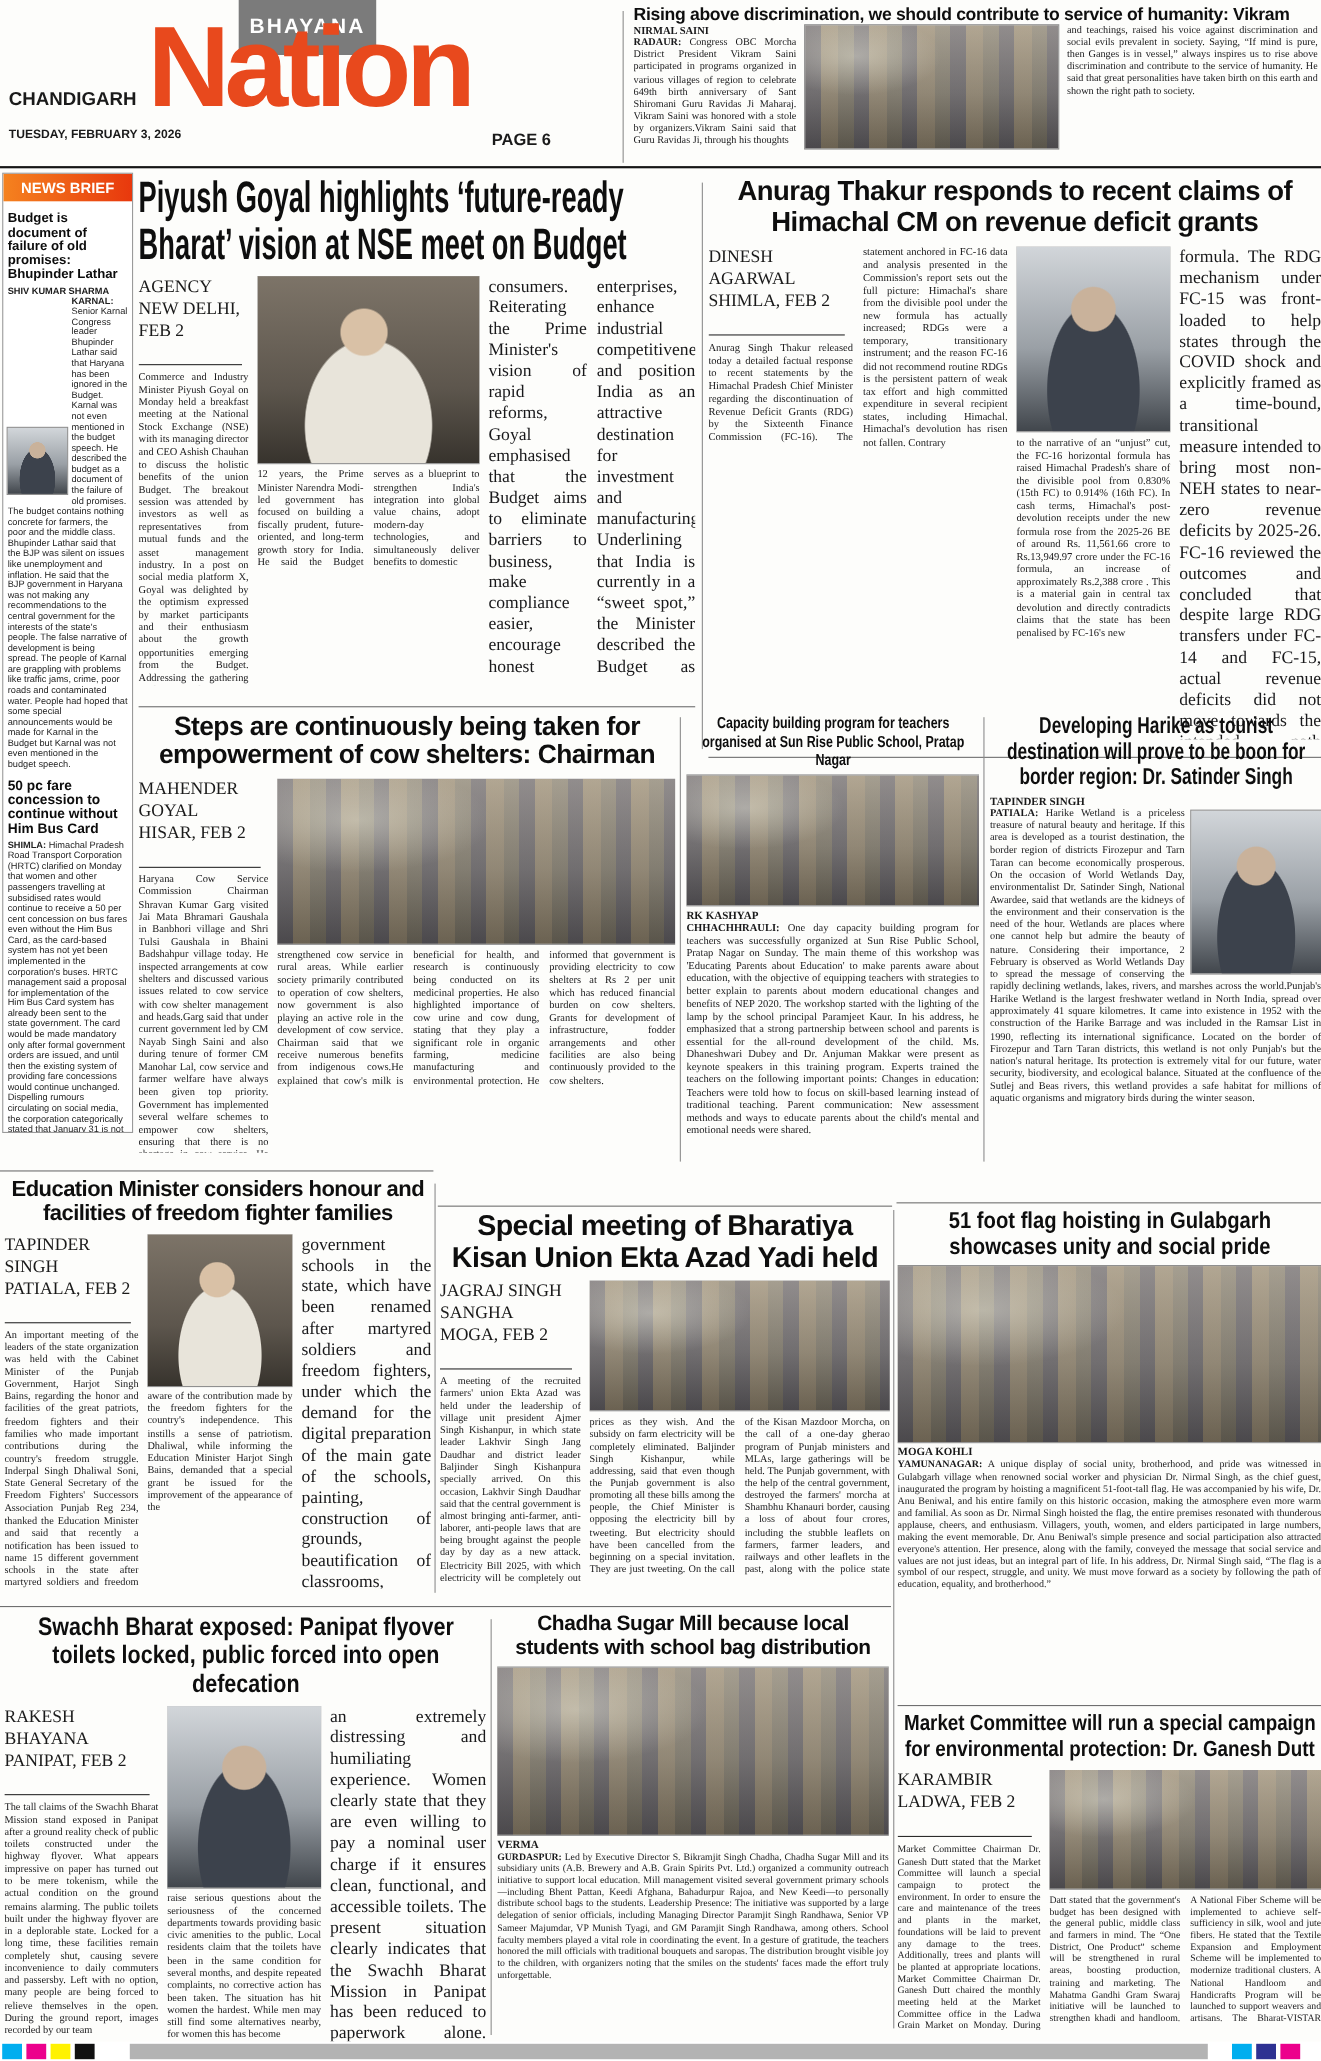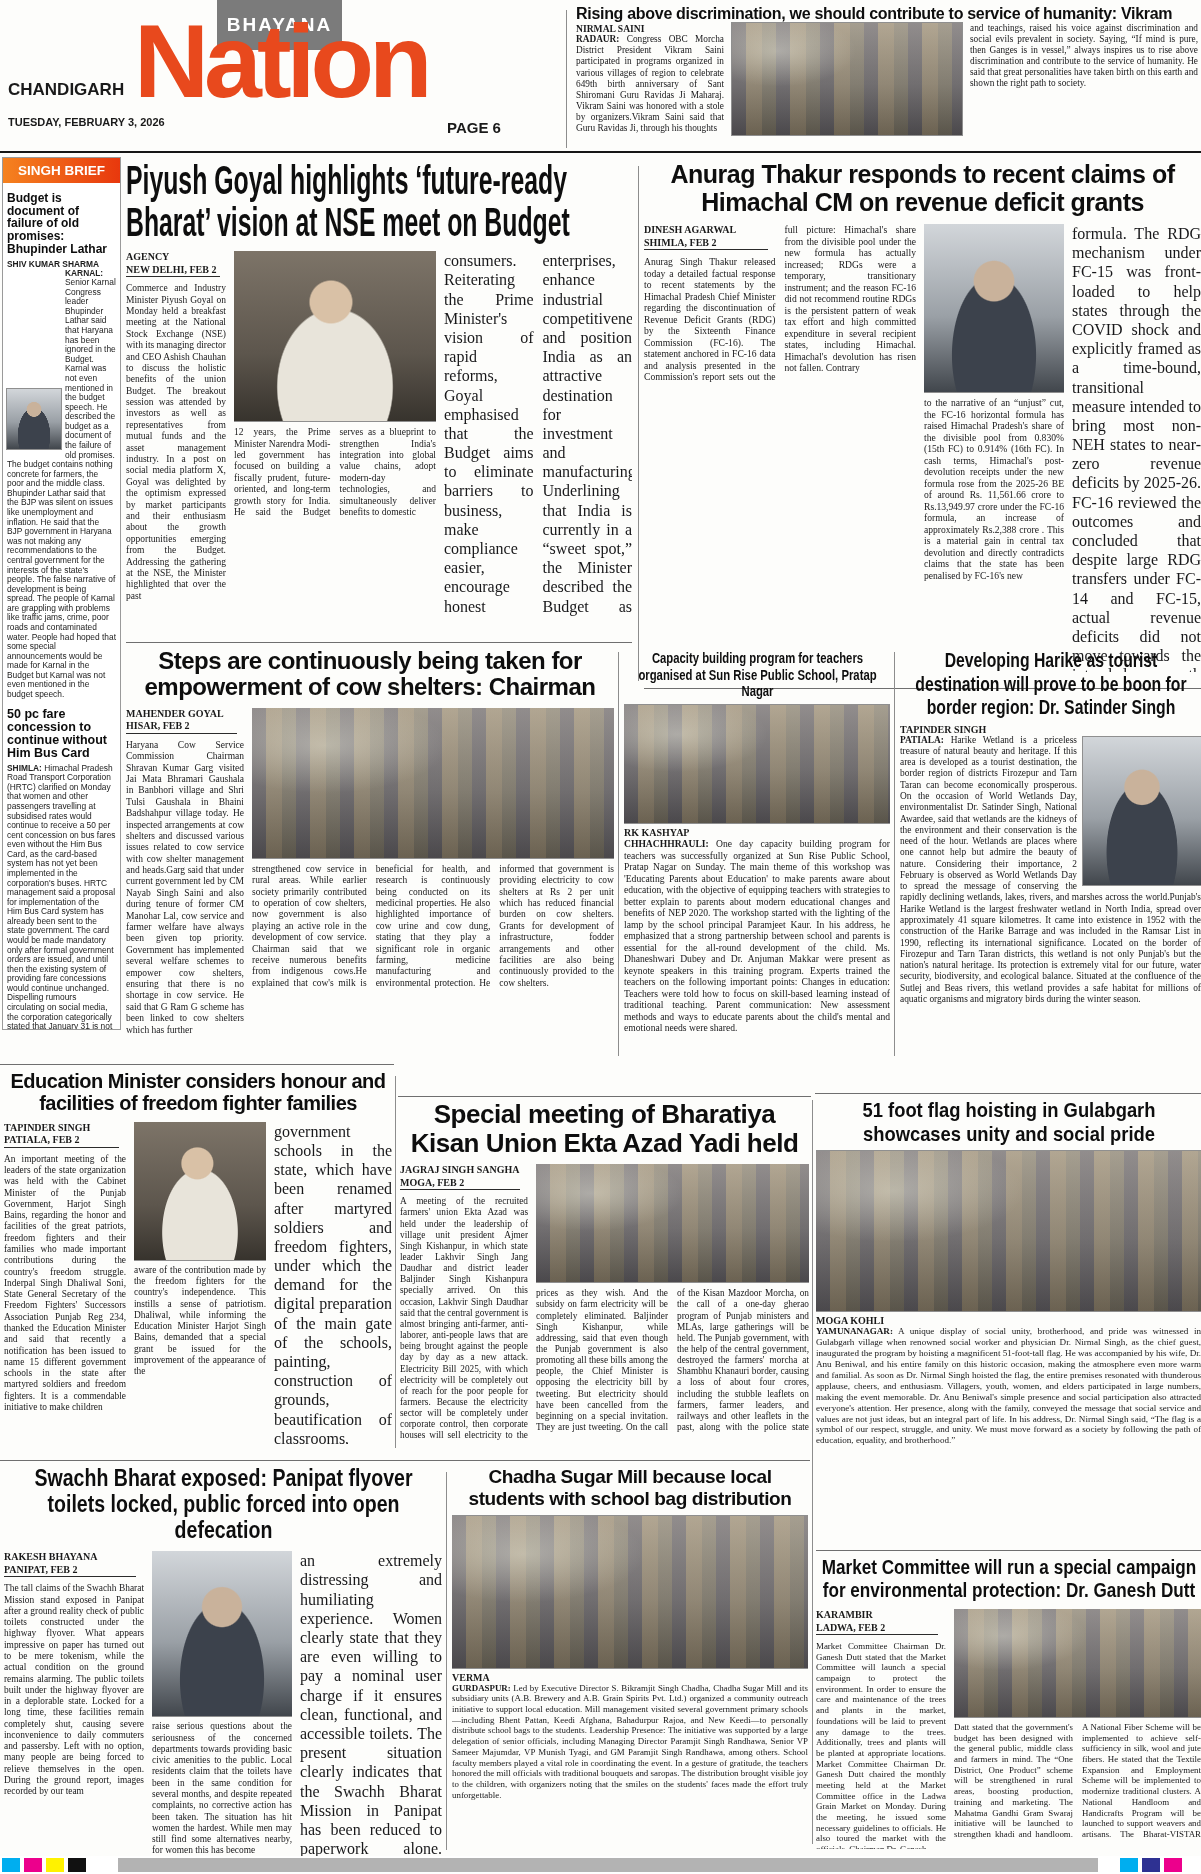--- a/index.html
+++ b/index.html
@@ -4,22 +4,22 @@
 <style>
   html,body{margin:0;padding:0}
   body{width:1201px;height:1874px;position:relative;background:#fdfdfb;color:#1a1a1a;
        font-family:"Liberation Serif",serif;overflow:hidden}
   .abs{position:absolute}
   .hl{font-family:"Liberation Sans",sans-serif;font-weight:bold;color:#0e0e0e}
   .ctr{text-align:center}
   .scale{transform-origin:50% 0;display:block}
   .scaleL{transform-origin:0 0;display:block}
   .bodytxt{text-align:justify;line-height:1.2;color:#18181a}
-  .byline{font-weight:bold;font-size:10px;line-height:1.25;border-bottom:1.5px solid #2b2b2b;
-          padding-bottom:0;margin-bottom:6px;width:94%;font-family:"Liberation Serif",serif}
+  .byline{font-weight:normal;font-size:16px;line-height:1.25;border-bottom:1.5px solid #2b2b2b;
+          padding-bottom:20px;margin-bottom:6px;width:94%;font-family:"Liberation Serif",serif}
   .rep{font-weight:bold}
   .lead{font-weight:bold}
   .cols2{column-count:2;column-gap:9px}
   .cols3{column-count:3;column-gap:9px}
   .ph{outline:1px solid #8f8f8f;background:
       radial-gradient(ellipse at 50% 30%, rgba(255,255,255,.30), rgba(255,255,255,0) 46%),
       repeating-linear-gradient(100deg, rgba(55,45,30,.14) 0 9px, rgba(255,255,255,.07) 9px 18px),
       linear-gradient(180deg,#b0b4b9 0%,#8b9095 45%,#565b61 100%)}
   .ph-crowd{background:
       radial-gradient(ellipse at 20% 25%, rgba(255,255,240,.35), rgba(0,0,0,0) 30%),
@@ -79,21 +79,21 @@
       <div style="font-size:9.3px"><span class="lead">RADAUR:</span>
         <span>Congress OBC Morcha District President Vikram Saini participated in programs organized in various villages of region to celebrate 649th birth anniversary of Sant Shiromani Guru Ravidas Ji Maharaj. Vikram Saini was honored with a stole by organizers.Vikram Saini said that Guru Ravidas Ji, through his thoughts</span></div>
     </div>
     <div class="ph ph-crowd" style="flex:0 0 230px;height:112px"></div>
     <div style="flex:1;font-size:9.3px" class="bodytxt clip">and teachings, raised his voice against discrimination and social evils prevalent in society. Saying, “If mind is pure, then Ganges is in vessel,” always inspires us to rise above discrimination and contribute to the service of humanity. He said that great personalities have taken birth on this earth and shown the right path to society.</div>
   </div>
 </div>
 <div class="abs" style="left:0;top:151px;width:1201px;height:2px;background:#161616"></div>
 
 <div class="abs nb clip" style="left:2px;top:157px;width:117px;height:871px">
-  <div class="nbhead">SINGH BRIEF</div>
+  <div class="nbhead">NEWS BRIEF</div>
   <div class="nbinner">
     <div class="nbtitle">Budget is document of failure of old promises: Bhupinder Lathar</div>
     <div class="nbrep">SHIV KUMAR SHARMA</div>
     <div class="nbbody">
       <span class="ph ph-portrait nbph"></span>
       <span class="lead">KARNAL:</span>
       <span>Senior Karnal Congress leader Bhupinder Lathar said that Haryana has been ignored in the Budget. Karnal was not even mentioned in the budget speech. He described the budget as a document of the failure of old promises. The budget contains nothing concrete for farmers, the poor and the middle class. Bhupinder Lathar said that the BJP was silent on issues like unemployment and inflation. He said that the BJP government in Haryana was not making any recommendations to the central government for the interests of the state's people. The false narrative of development is being spread. The people of Karnal are grappling with problems like traffic jams, crime, poor roads and contaminated water. People had hoped that some special announcements would be made for Karnal in the Budget but Karnal was not even mentioned in the budget speech.</span>
     </div>
     <div class="nbtitle" style="font-size:12.5px;margin-top:8px">50 pc fare concession to continue without Him Bus Card</div>
     <div class="nbbody">

